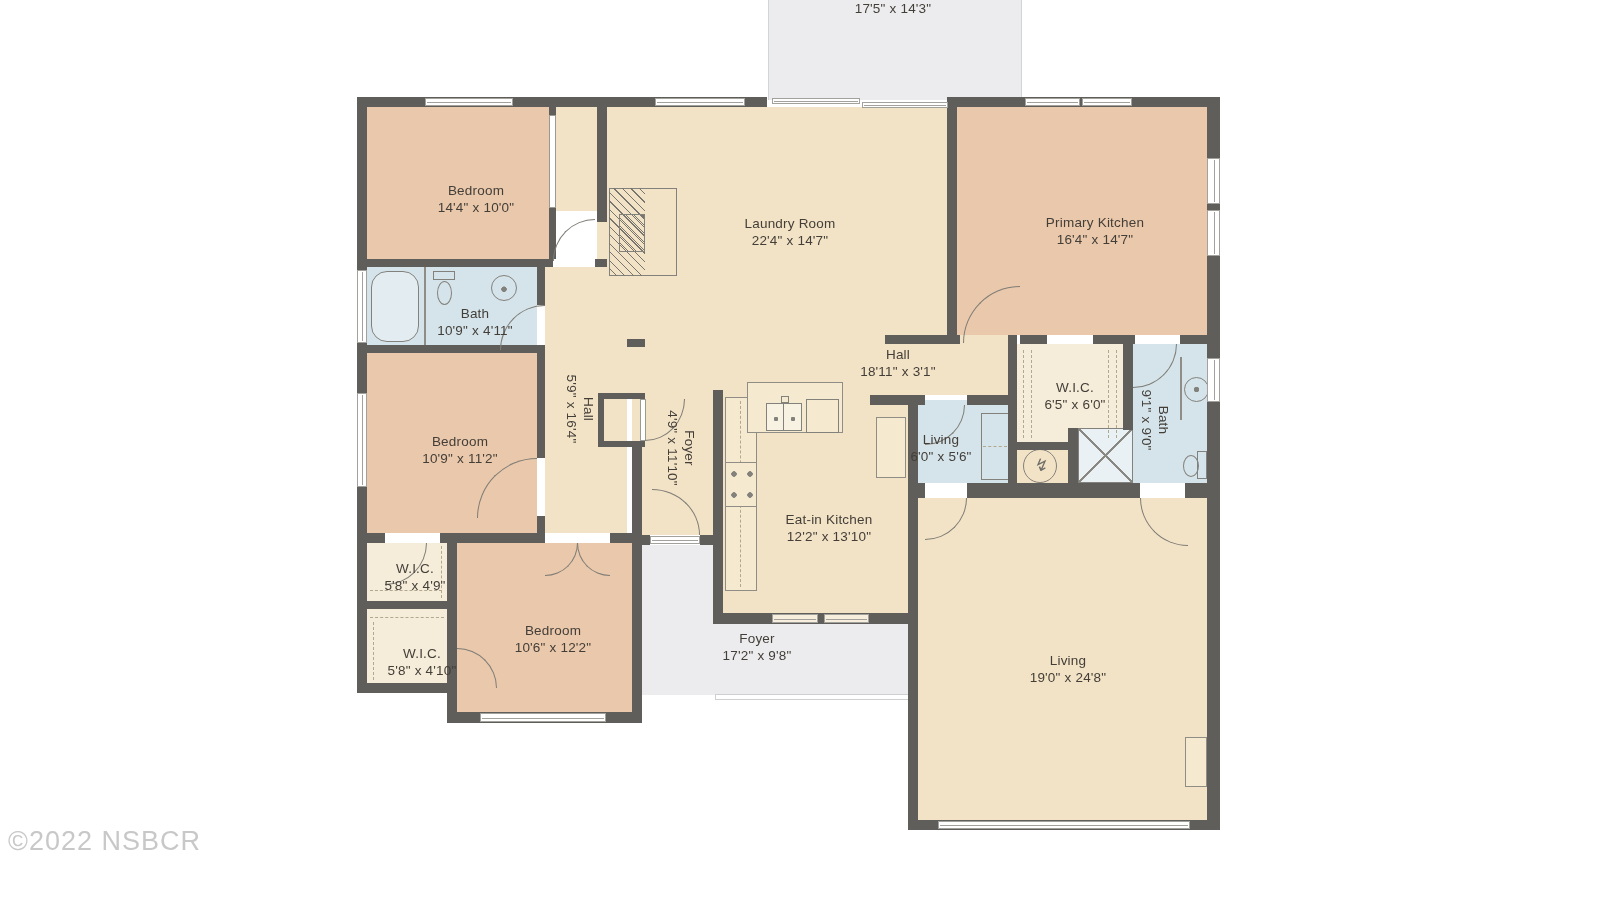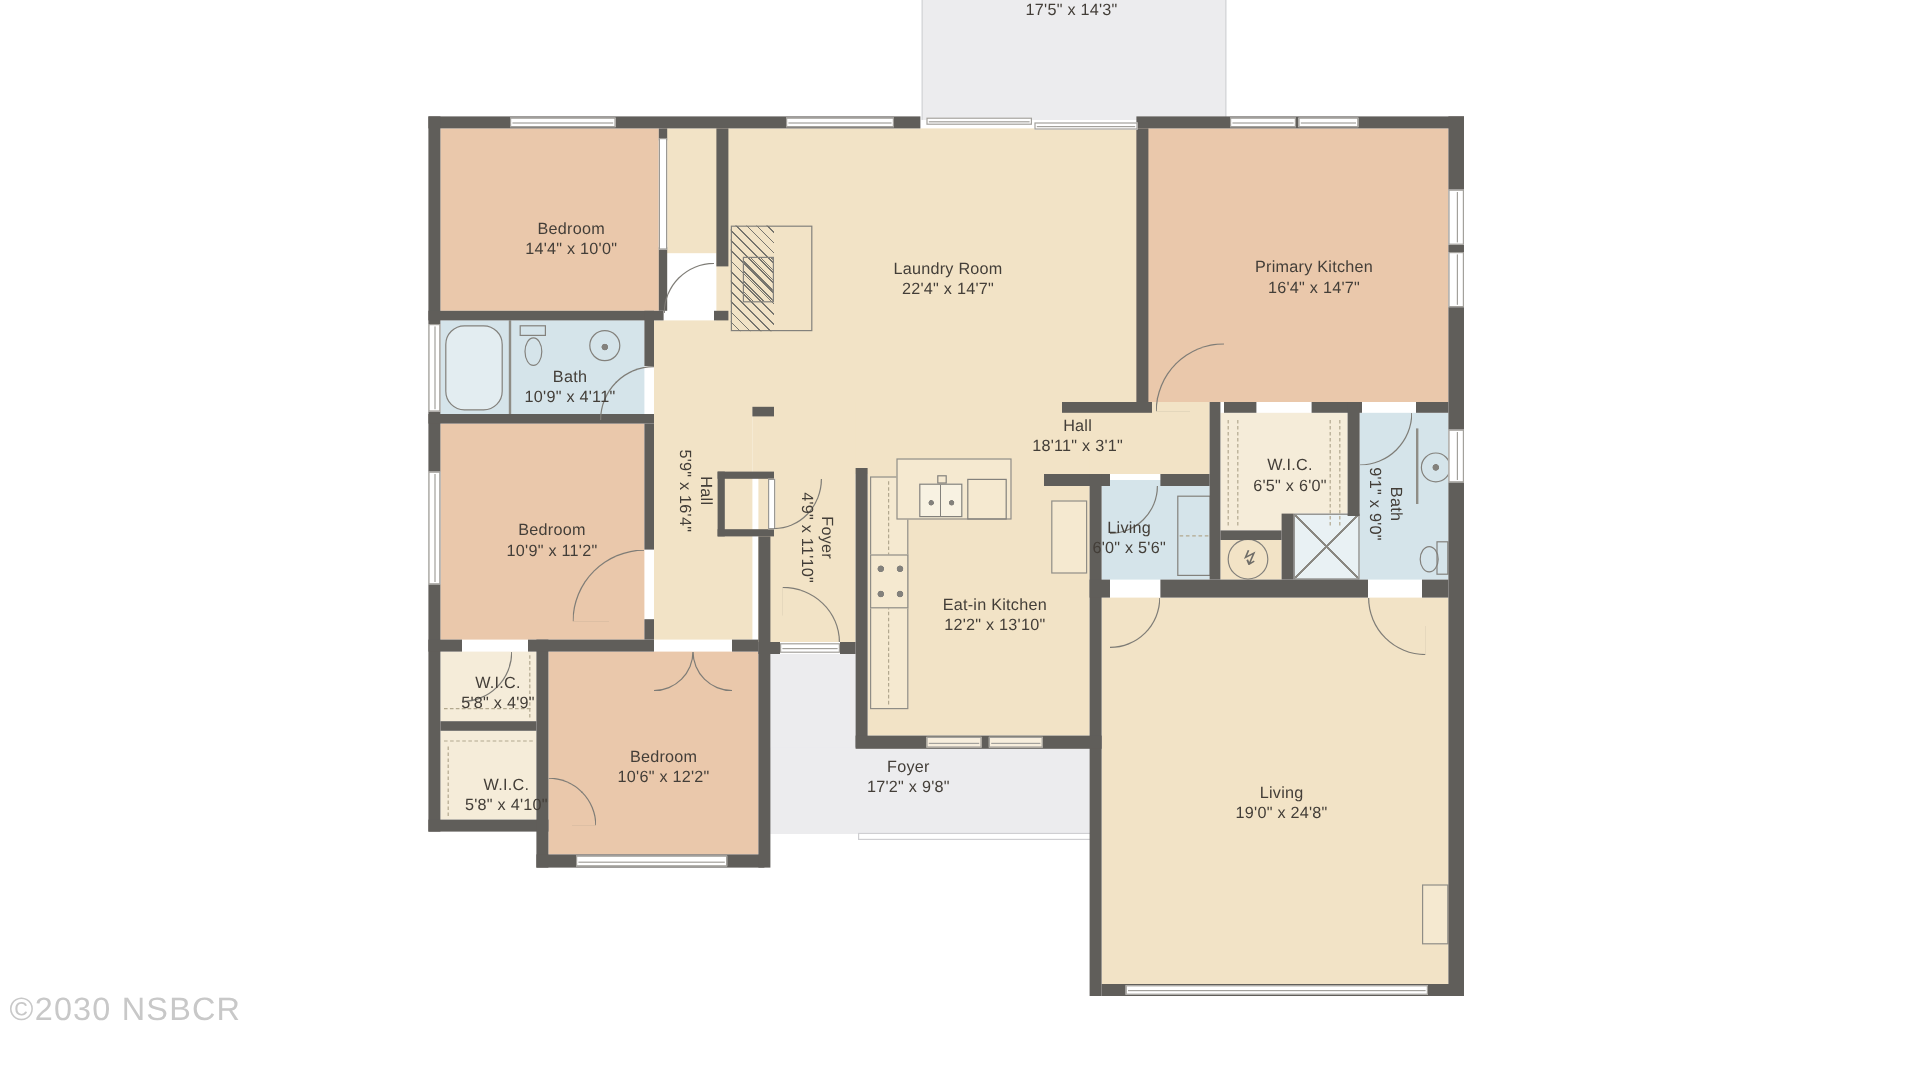--- a/index.html
+++ b/index.html
@@ -231,21 +231,21 @@
     <span>6'5" x 6'0"</span>
     </div>
   <div class="label vert" style="left:1155px;top:420px;">
     <span>Bath</span>
     <span>9'1" x 9'0"</span>
     </div>
   <div class="label" style="left:941px;top:448px;">
     <span>Living</span>
     <span>6'0" x 5'6"</span>
     </div>
-  <div class="label" style="left:829px;top:512px;">
+  <div class="label" style="left:829px;top:528px;">
     <span>Eat-in Kitchen</span>
     <span>12'2" x 13'10"</span>
     </div>
   <div class="label" style="left:415px;top:577px;">
     <span>W.I.C.</span>
     <span>5'8" x 4'9"</span>
     </div>
   <div class="label" style="left:422px;top:662px;">
     <span>W.I.C.</span>
     <span>5'8" x 4'10"</span>
@@ -256,14 +256,14 @@
     </div>
   <div class="label" style="left:757px;top:647px;">
     <span>Foyer</span>
     <span>17'2" x 9'8"</span>
     </div>
   <div class="label" style="left:1068px;top:669px;">
     <span>Living</span>
     <span>19'0" x 24'8"</span>
     </div>
 
-  <div id="wm">©2030 NSBCR</div>
+  <div id="wm">©2022 NSBCR</div>
 </div>
 
 </body></html>

